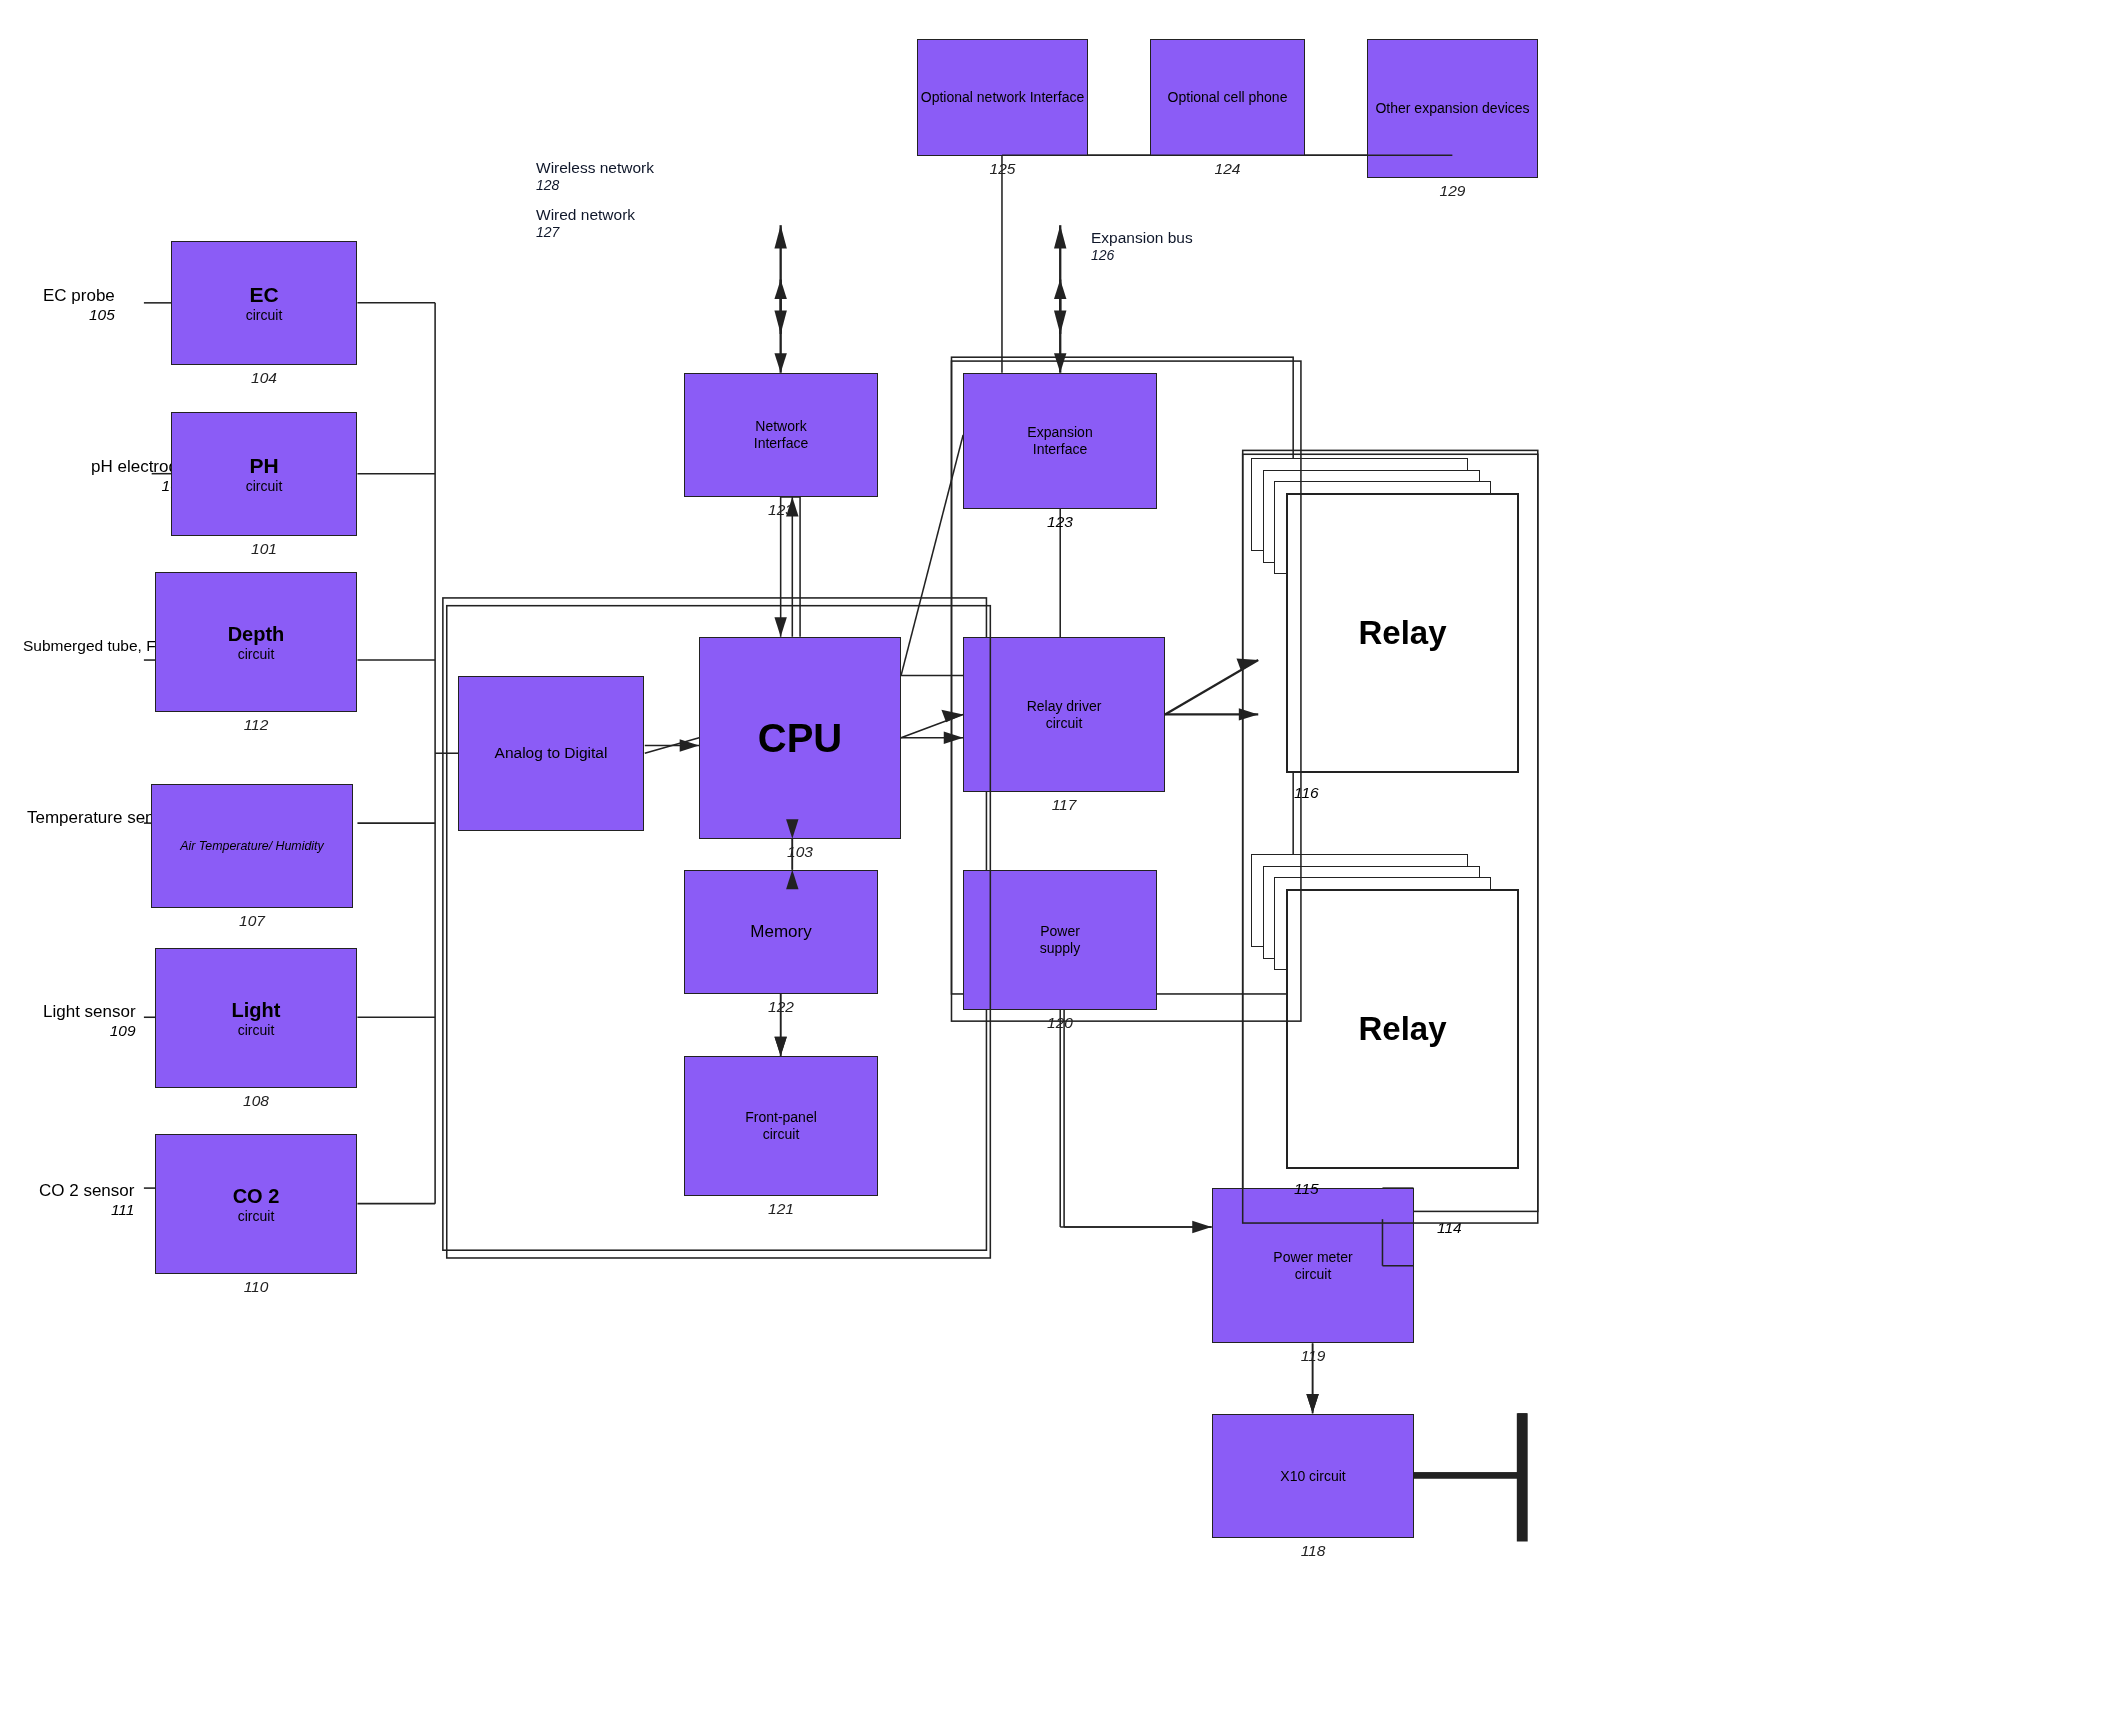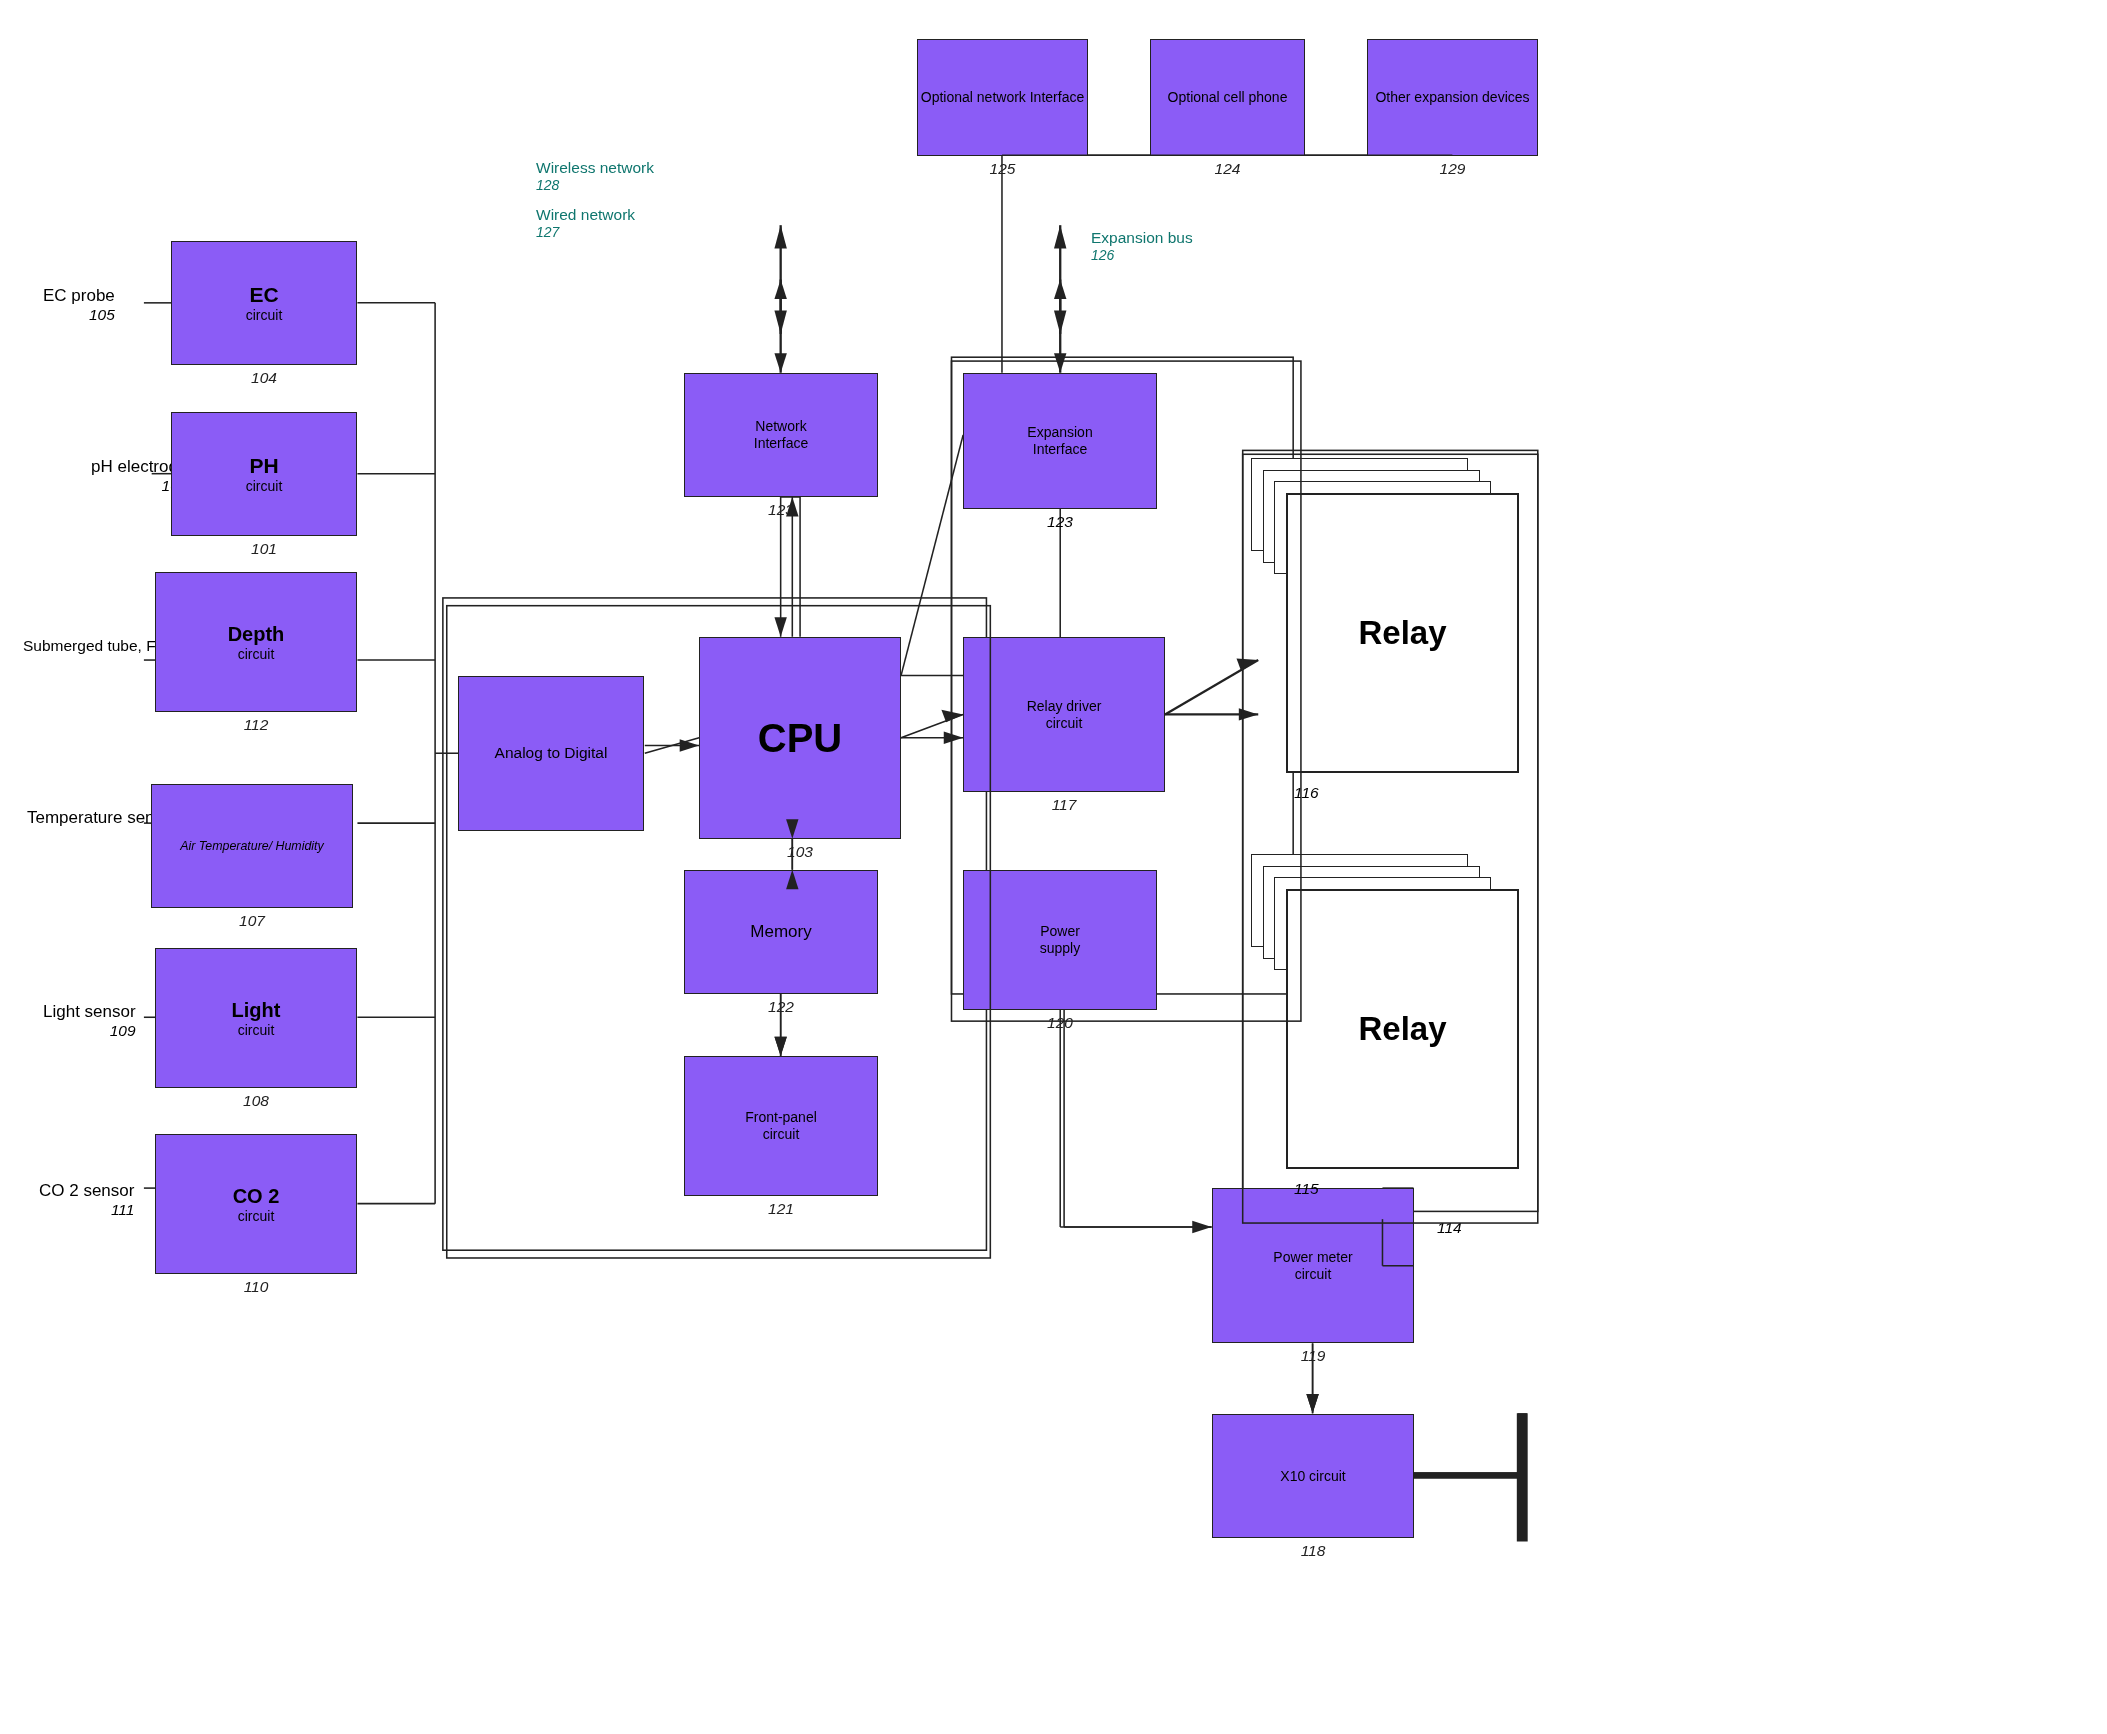--- a/index.html
+++ b/index.html
@@ -50,21 +50,21 @@
       text-align: right;
       font-size: 17px;
     }
     .sensor-num {
       font-style: italic;
       font-size: 15.5px;
     }
     .conn-label {
       position: absolute;
       font-size: 15.5px;
-      color: #0f766e;
+      color: #0f172a;
     }
     svg.lines {
       position: absolute;
       top: 0; left: 0;
       width: 100%; height: 100%;
       overflow: visible;
     }
     
     .relay-stack {
       position: absolute;
@@ -278,21 +278,21 @@
   <div class="block" style="left:917px; top:39px; width:171px; height:117px; font-size:15.5px;">
     <span style="font-size:14px; line-height:1.3;">Optional network Interface</span>
     <span class="block-num">125</span>
   </div>
 
   <div class="block" style="left:1150px; top:39px; width:155px; height:117px;">
     <span style="font-size:14px; line-height:1.3;">Optional cell phone</span>
     <span class="block-num">124</span>
   </div>
 
-  <div class="block" style="left:1367px; top:39px; width:171px; height:117px;text-align:right;">
+  <div class="block" style="left:1367px; top:39px; width:171px; height:139px;text-align:right;">
     <span style="font-size:14px; line-height:1.3;">Other expansion devices</span>
     <span class="block-num">129</span>
   </div>
 
   <div class="conn-label" style="left:536px; top:159px;">
     <div>Wireless network</div>
     <div style="font-style:italic; font-size:14px;">128</div>
   </div>
 
   <div class="conn-label" style="left:536px; top:206px;">

